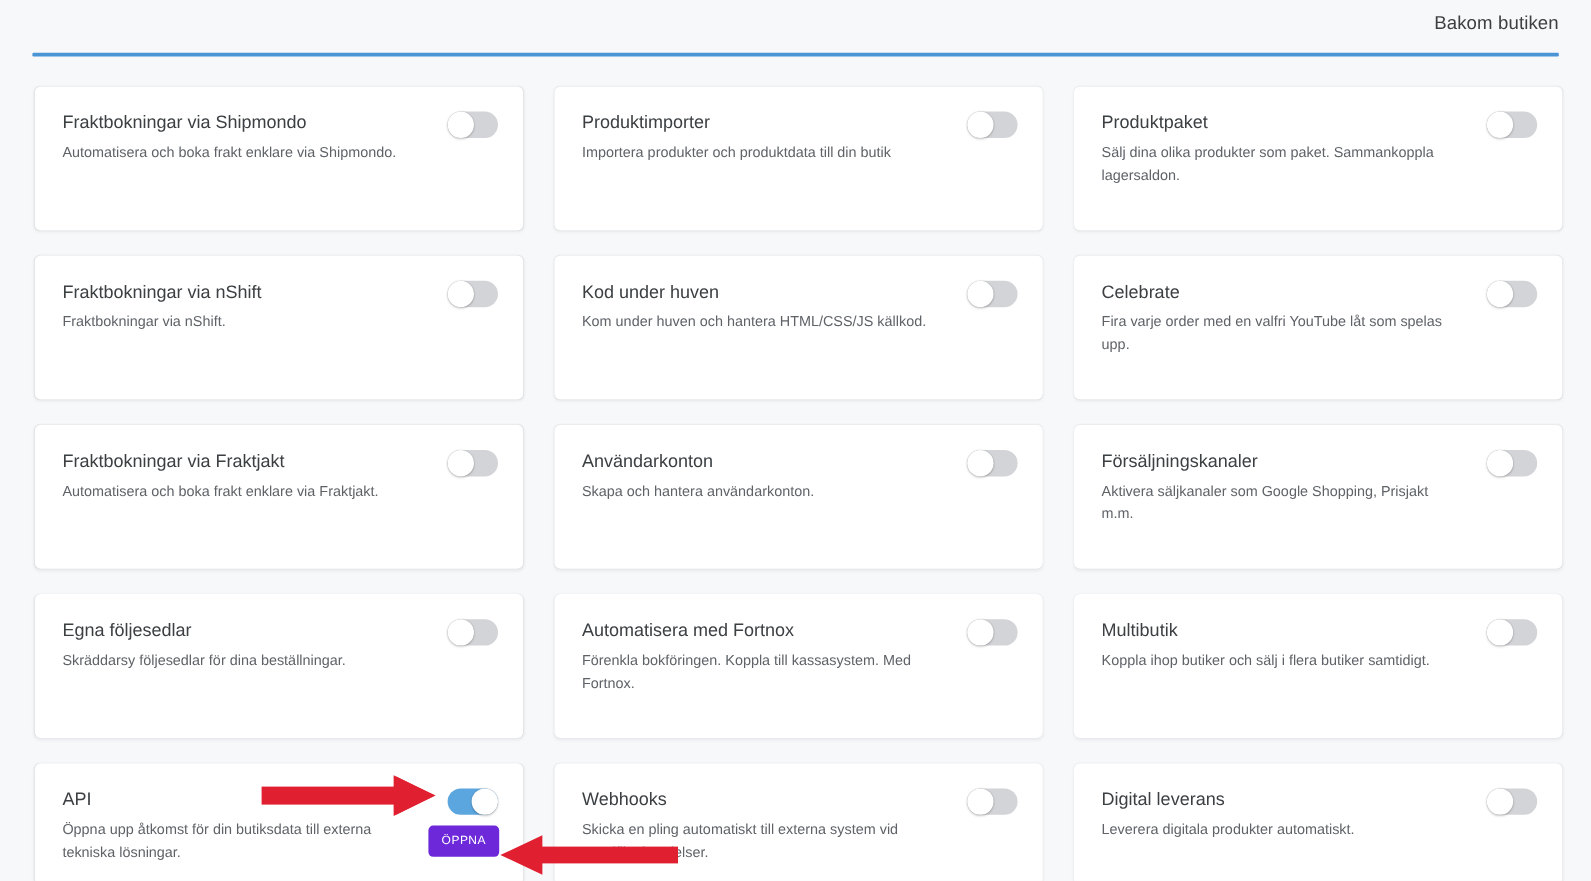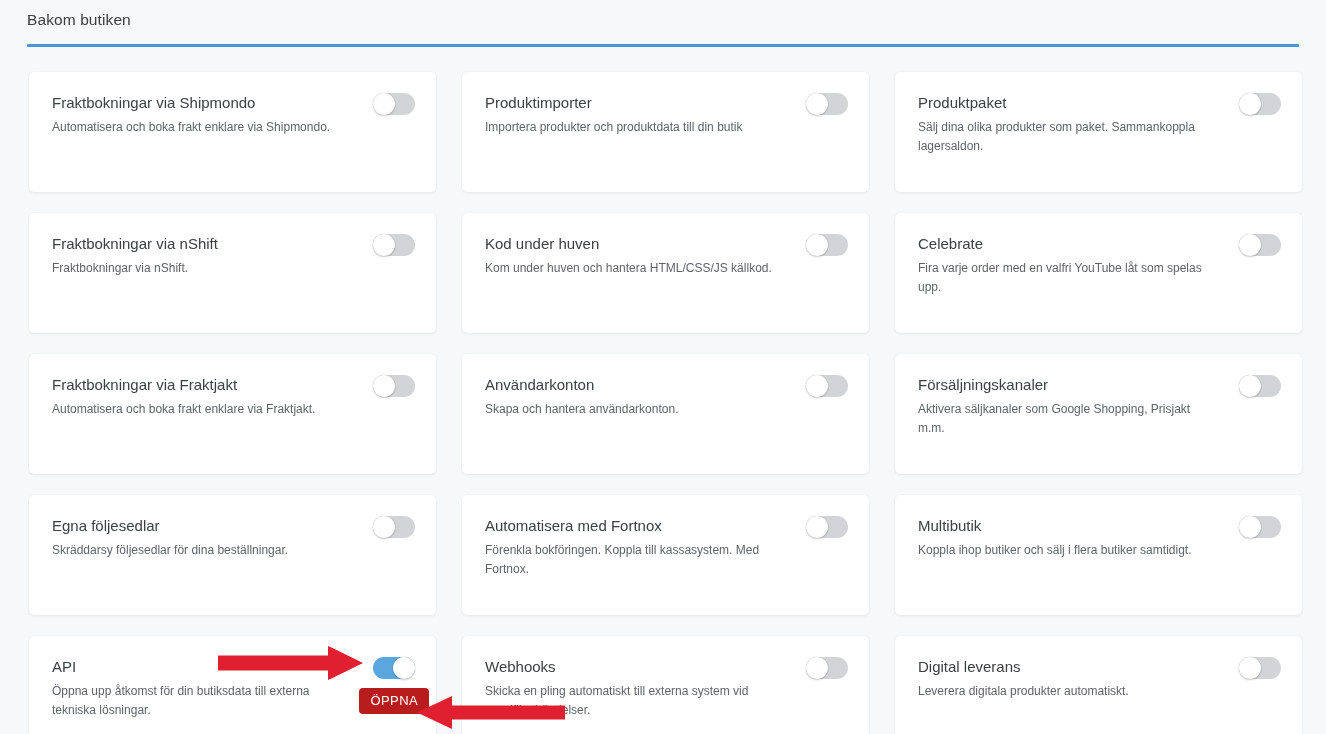--- a/index.html
+++ b/index.html
@@ -21,20 +21,21 @@
     left: 27px;
     top: 11px;
     width: 1272px;
   }
   #page-header .title {
     font-size: 15.5px;
     color: #3c4043;
     font-weight: 400;
     letter-spacing: .1px;
     padding-bottom: 15px;
+    text-align: right;
   }
   #page-header .rule {
     height: 3px;
     background: #4a95d6;
     width: 1272px;
     border-radius: 1px;
   }
 
   
   #card-grid {
@@ -97,25 +98,25 @@
   .toggle.on {
     background: #5ca6e0;
   }
   .toggle.on .knob {
     left: 20px;
   }
 
   
   .open-button {
     position: absolute;
-    right: 7px;
+    right: 20px;
     top: 52px;
-    background: #b91c1c;
+    background: #6d28d9;
     color: #ffffff;
-    font-size: 13px;
+    font-size: 10px;
     letter-spacing: .4px;
     border: none;
     border-radius: 4px;
     padding: 7px 11px 7px 11px;
     font-family: "Liberation Sans", sans-serif;
     cursor: pointer;
     line-height: 12px;
   }
 
   

